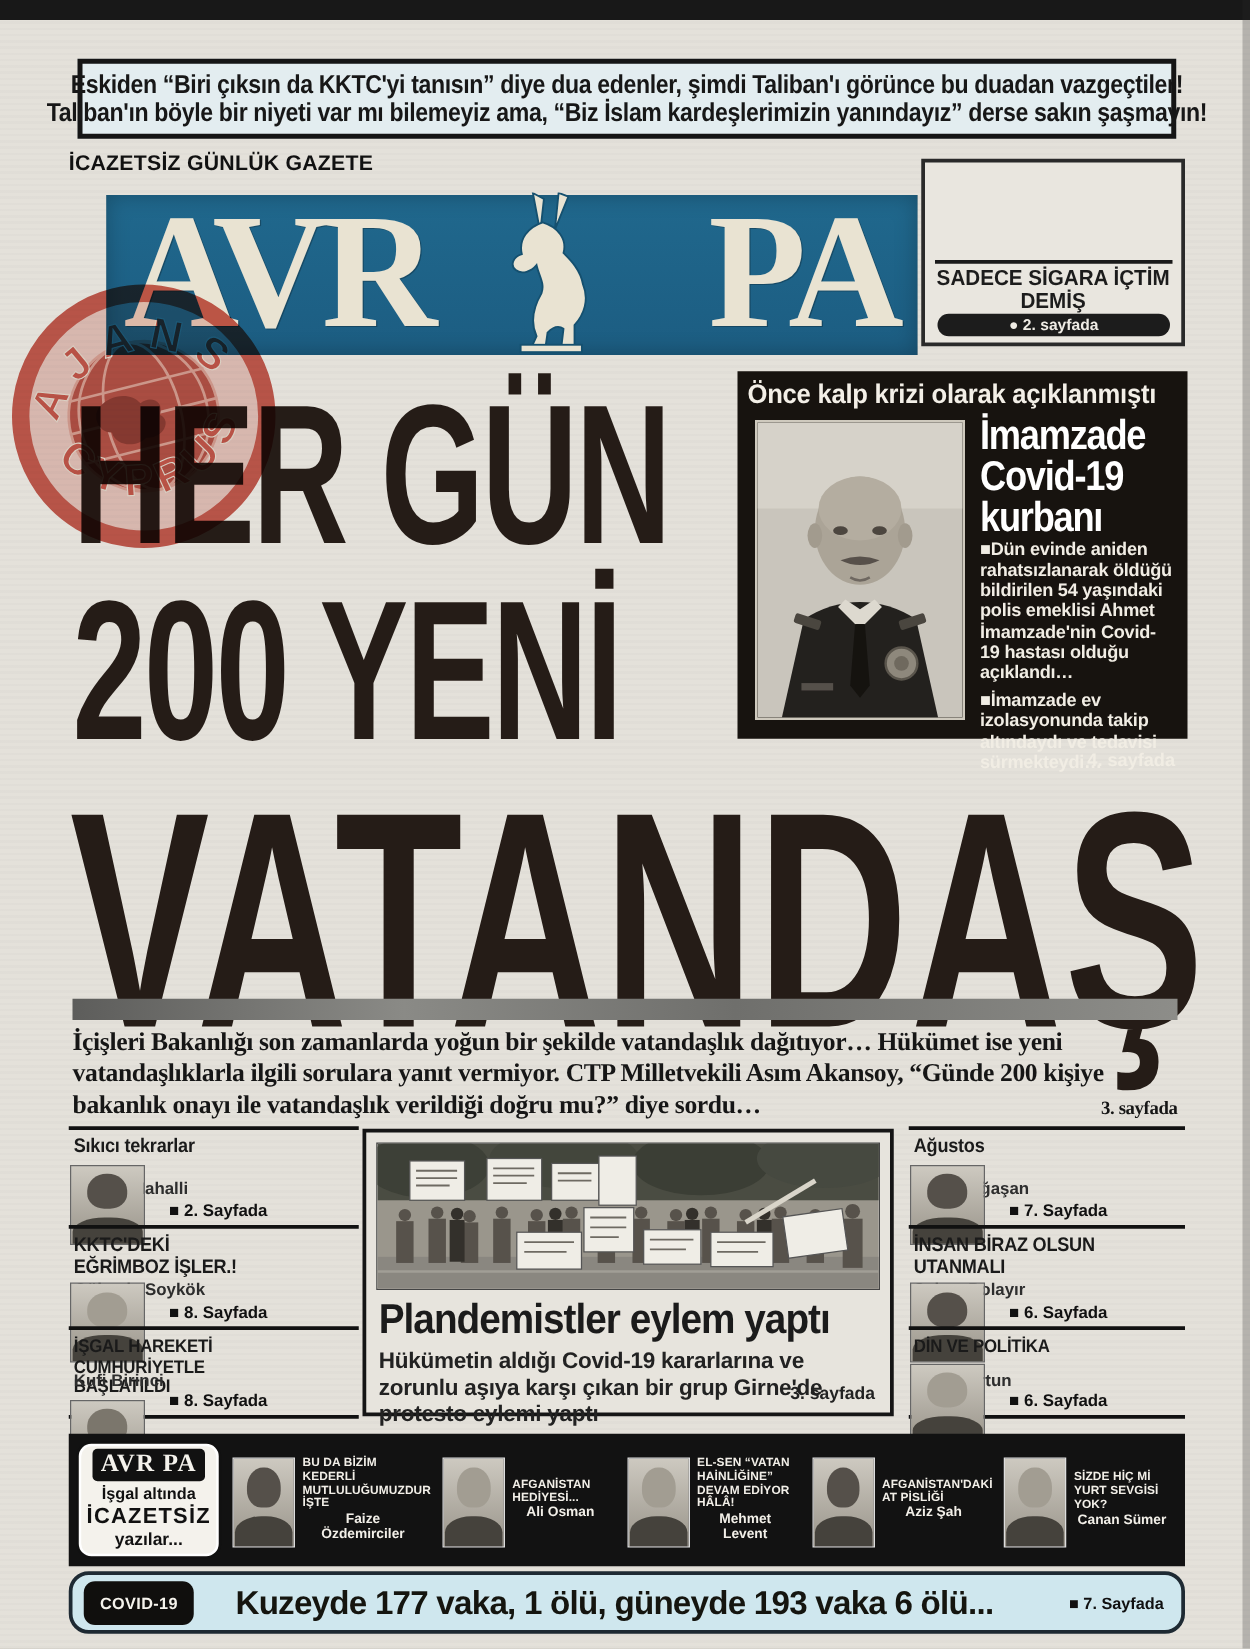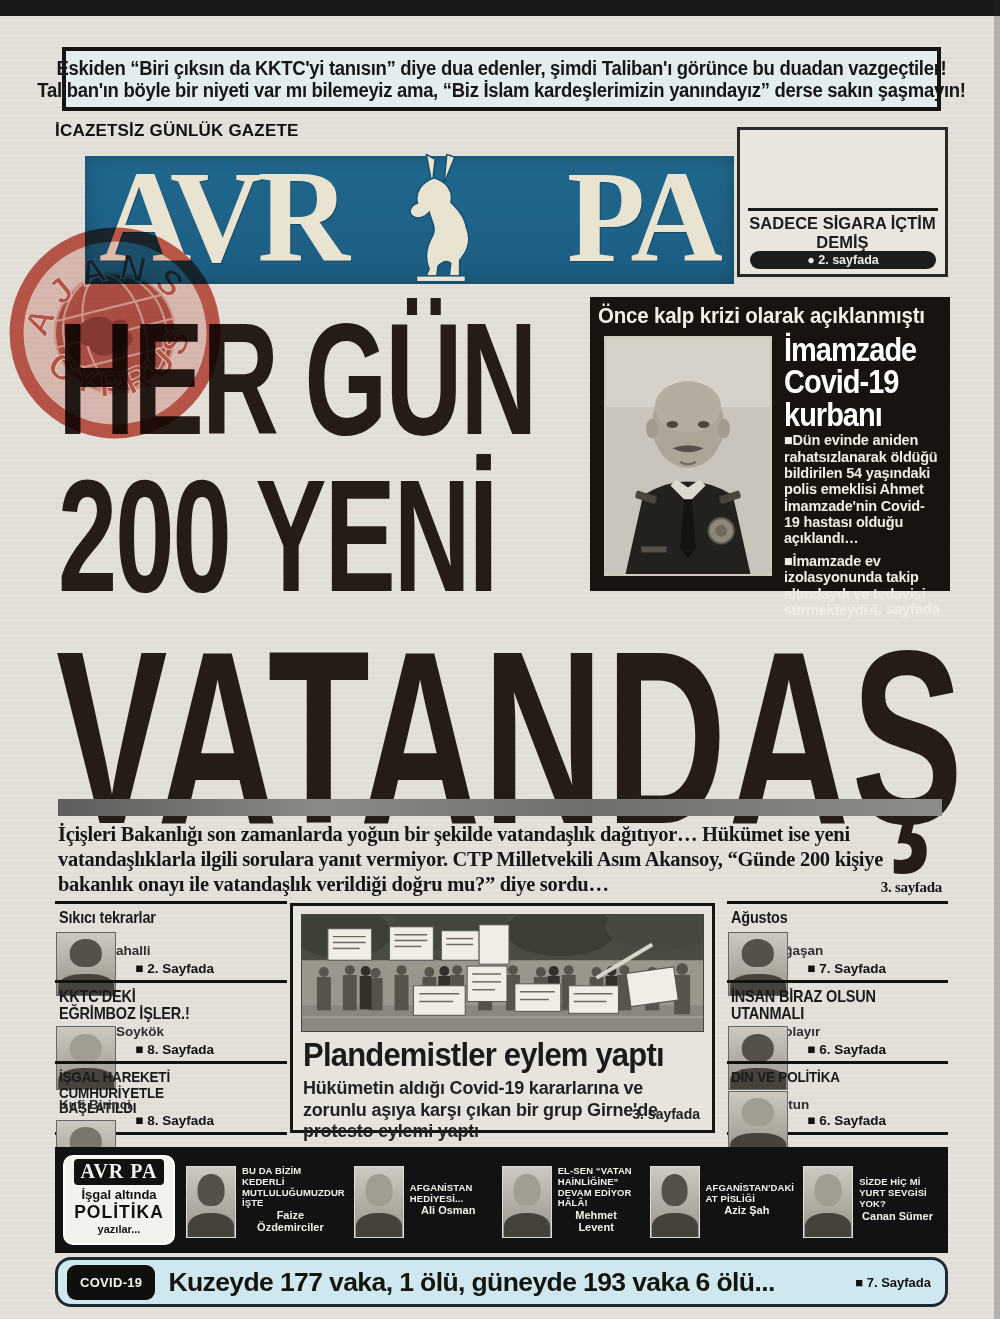--- a/index.html
+++ b/index.html
@@ -112,32 +112,32 @@
   
   .bottom-strip { position:absolute; left:55px; top:1147px; width:893px; height:106px;
     background:#121212; display:flex; align-items:center; padding:0 6px; z-index:2; }
   .logo-box { width:116px; height:94px; background:#f4f2ec; border-radius:12px; border:2px solid #111;
     box-shadow:inset 0 0 0 2px #fff; flex:0 0 auto; text-align:center; padding-top:4px; }
   .logo-box .mini-logo { display:inline-block; background:#111; color:#f4f2ec; border-radius:4px;
     font-family:"Liberation Serif", serif; font-weight:bold; font-size:20px; padding:1px 7px 2px;
     letter-spacing:1px; }
   .logo-box .lb1 { font-size:13px; font-weight:bold; color:#111; margin-top:2px; }
   .logo-box .lb2 { font-size:17.5px; font-weight:bold; color:#111; letter-spacing:1px; }
-  .logo-box .lb3 { font-size:11px; font-weight:bold; color:#111; }
+  .logo-box .lb3 { font-size:14px; font-weight:bold; color:#111; }
   .columnist { flex:1 1 0; display:flex; align-items:center; height:94px; padding-left:9px; }
   .columnist .photo { width:50px; height:72px; margin-top:4px; border:1px solid #ddd; flex:0 0 auto; }
   .columnist .ctext { display:flex; flex-direction:column; justify-content:space-between;
     padding:3px 0 4px 6px; width:100%; }
   .columnist .topic { color:#f2efe8; font-size:9.5px; font-weight:bold; line-height:1.15;
     letter-spacing:0.1px; text-transform:uppercase; }
   .columnist .cname { color:#f2efe8; font-size:11px; font-weight:bold; text-align:center; padding-right:6px; }
 
   
   .covid-bar { position:absolute; left:55px; top:1257px; width:893px; height:50px;
-    background:#cfe7ee; border:3px solid #1e2a33; border-radius:16px; display:flex; align-items:center; z-index:2; }
+    background:#cfe7ee; border:3px solid #1e2a33; border-radius:16px; display:flex; align-items:center; z-index:2;gap:20px; }
   .covid-badge { background:#100f0d; color:#f5f3ec; font-size:13px; font-weight:bold; border-radius:9px;
     padding:10px 13px; margin-left:9px; letter-spacing:0.3px; flex:0 0 auto; }
   .covid-text { font-size:26.5px; font-weight:bold; color:#15150f; margin-left:13px; letter-spacing:-0.6px;
     white-space:nowrap; }
   .covid-pgref { margin-left:auto; margin-right:14px; font-size:13px; font-weight:bold; color:#111; }
 
   
   .portrait { position:relative; background:linear-gradient(180deg,#cdc9c0,#99948a); border:1px solid #666; overflow:hidden; }
   .portrait::before { content:""; position:absolute; top:10%; left:50%; transform:translateX(-50%);
     width:56%; height:46%; background:#7b766c; border-radius:48% 48% 42% 42%; }
@@ -379,21 +379,21 @@
       <div class="teaser-author">Sezan Artun</div>
       <div class="teaser-page">■ 6. Sayfada</div>
       <div class="teaser-photo portrait light"></div>
     </div>
   </div>
 
   <div class="bottom-strip">
     <div class="logo-box">
       <span class="mini-logo">AVR PA</span>
       <div class="lb1">İşgal altında</div>
-      <div class="lb2">POLİTİKA</div>
+      <div class="lb2">İCAZETSİZ</div>
       <div class="lb3">yazılar...</div>
     </div>
     <div class="columnist">
       <div class="photo portrait dark"></div>
       <div class="ctext">
         <div class="topic">BU DA BİZİM KEDERLİ MUTLULUĞUMUZDUR İŞTE</div>
         <div class="cname">Faize Özdemirciler</div>
       </div>
     </div>
     <div class="columnist">

